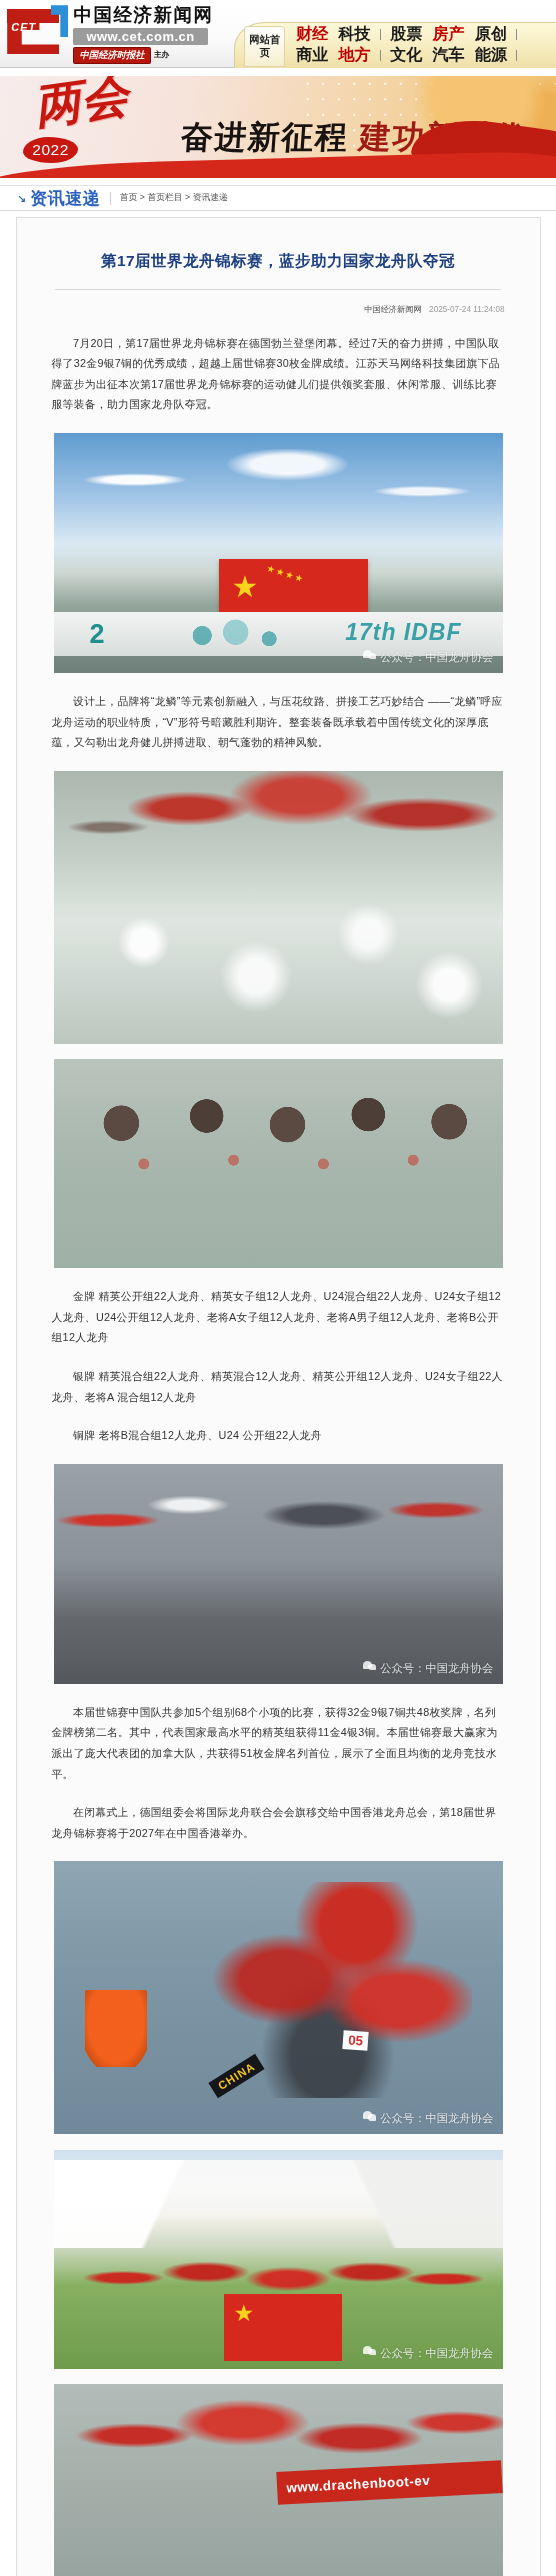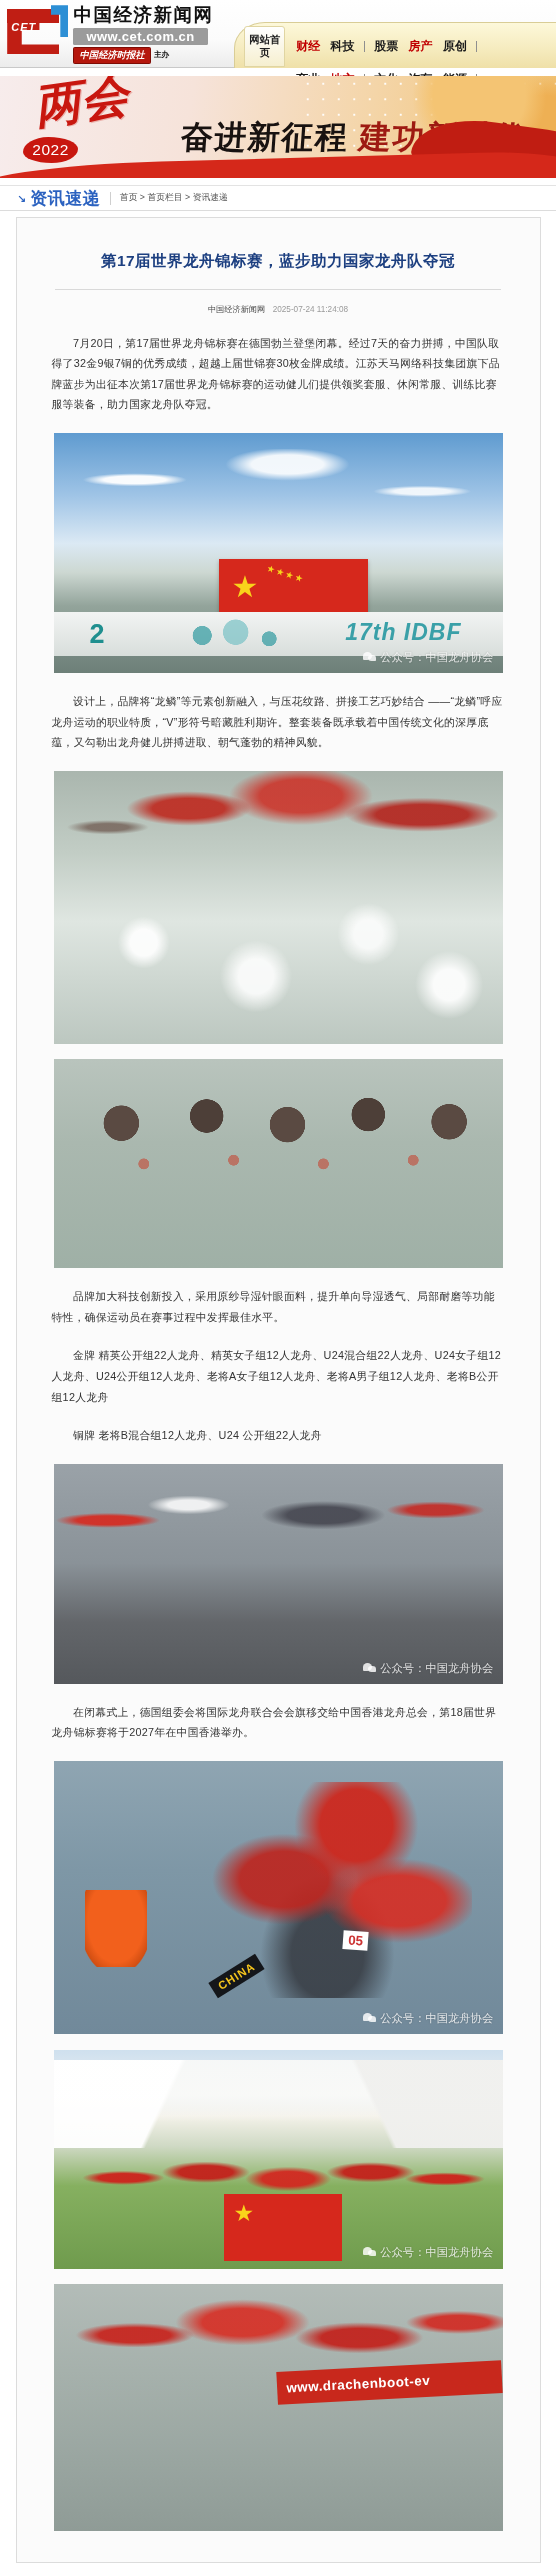--- a/index.html
+++ b/index.html
@@ -16,21 +16,21 @@
   .logo-col{display:flex;flex-direction:column;gap:2.1px;}
   .site-name{font-size:18.5px;font-weight:bold;color:#111;letter-spacing:1.5px;line-height:20.6px;}
   .site-url{align-self:flex-start;background:#9b9b9b;color:#fff;font-weight:bold;font-size:13px;padding:1px 13px;border-radius:1.5px;letter-spacing:0.5px;}
   .sponsor-row{display:flex;align-items:center;gap:3.1px;}
   .sponsor-badge{background:#b5170d;color:#fff;font-size:9.3px;font-weight:bold;font-style:italic;padding:1px 5.2px;border:1px solid #7e0c05;border-radius:1.5px;font-family:"DejaVu Serif",serif;}
   .sponsor-suffix{font-size:7.7px;font-weight:bold;color:#111;}
 
   .nav-wrap{position:absolute;left:234px;top:21.6px;right:0;height:45px;background:linear-gradient(#fdf8da 0%,#f6ecc0 55%,#efe0a8 100%);border-top:0.5px solid #d9cd96;border-left:0.5px solid #d9cd96;border-top-left-radius:31px 26px;font-family:Liberation Serif, serif;}
   .nav-home{position:absolute;left:9.3px;top:3.1px;width:39px;height:39px;background:linear-gradient(#ffffff,#f6efcf);border:0.5px solid #e0d5a2;border-radius:3.1px 3.1px 0 0;display:flex;align-items:center;justify-content:center;text-align:center;font-size:10.3px;font-weight:bold;color:#222;line-height:13.4px;cursor:pointer;}
   .nav-rows{position:absolute;left:56px;top:2.1px;right:3.1px;display:flex;flex-direction:column;gap:1px;}
-  .nav-row{display:flex;align-items:center;height:20px;font-size:12px;font-weight:bold;color:#1a1a1a;margin-top:12px;}
+  .nav-row{display:flex;align-items:center;height:20px;font-size:16px;font-weight:bold;color:#1a1a1a;}
   .nav-row .nav-item{padding:0 5.2px;cursor:pointer;white-space:nowrap;}
   .nav-row .red{color:#c00000;}
   .nav-sep{width:0;height:11.3px;border-left:1px solid #8f8f8f;margin:0 4.1px;}
 
   
   .banner{position:relative;margin-top:8.2px;height:102px;overflow:hidden;background:linear-gradient(100deg,#f7ecec 0%,#f6e3da 34%,#f4d5a8 66%,#f0bf6d 100%);}
   .banner-dots{position:absolute;right:0;top:0;width:46%;height:100%;background:radial-gradient(circle at 70% 20%,#f4c473 0 46px,rgba(244,196,115,0) 67px),radial-gradient(circle at 95% 75%,#eeb054 0 57px,rgba(238,176,84,0) 77px),radial-gradient(rgba(255,255,255,.95) 1.1px,rgba(255,255,255,0) 1.5px);background-size:auto,auto,15.5px 15.5px;}
   .banner-callig{position:absolute;left:34px;top:1px;font-family:"DejaVu Serif",serif;font-style:italic;font-weight:bold;font-size:47px;color:#c8170f;transform:rotate(-8deg);line-height:47px;text-shadow:1px 1px 0 rgba(200,23,15,.25);}
   .banner-year{position:absolute;left:23px;top:61px;background:#c8170f;color:#fff;font-size:15.5px;font-weight:normal;padding:4.1px 9.3px;border-radius:46% 54% 48% 52%/58% 46% 54% 42%;letter-spacing:0.5px;}
   .banner-slogan{position:absolute;left:181px;top:40px;font-size:32px;font-weight:bold;letter-spacing:1.5px;transform:skewX(-4deg);white-space:nowrap;}
@@ -43,27 +43,27 @@
   .crumbbar{display:flex;align-items:center;height:24px;margin-top:7.2px;border-top:0.5px solid #e3e3e3;border-bottom:0.5px solid #dcdcdc;padding-left:17.5px;}
   .crumb-arrow{color:#2b62c0;font-size:10.3px;font-weight:bold;margin-right:4.1px;}
   .crumb-section{color:#2b62c0;font-size:17px;font-weight:bold;letter-spacing:0.5px;cursor:pointer;}
   .crumb-div{width:0;height:13.4px;border-left:0.5px solid #cfcfcf;margin:0 9.3px;}
   .crumb-path{color:#555;font-size:8.8px;cursor:pointer;}
 
   
   .article-card{margin:5.2px 15.5px 0 15.5px;background:#fbfbfb;border:0.5px solid #dcdcdc;padding:26px 35px 15.5px 35px;}
   .art-title{text-align:center;color:#1c3f80;font-size:15.5px;font-weight:bold;letter-spacing:0.5px;margin:7.2px 0 17.5px 0;}
   .art-rule{border:none;border-top:0.5px solid #d9d9d9;margin:0 3.1px 13.4px 3.1px;}
-  .art-meta{text-align:center;font-size:8.2px;color:#9a9a9a;margin-bottom:17.5px;}
+  .art-meta{text-align:right;font-size:8.2px;color:#9a9a9a;margin-bottom:17.5px;}
   .meta-source{color:#4a4a4a;margin-right:5.2px;}
   .para{font-size:10.8px;color:#333;line-height:20.6px;text-indent:2em;margin:18px 0;letter-spacing:0.3px;}
 
   
   .photo{position:relative;width:449px;margin:15.5px auto;overflow:hidden;}
-  .wm{position:absolute;right:9.3px;bottom:8.2px;display:flex;align-items:center;gap:4.1px;color:rgba(255,255,255,.82);font-size:11.3px;text-shadow:0 0 2.1px rgba(0,0,0,.25);}
+  .wm{position:absolute;right:9.3px;bottom:8.2px;display:flex;gap:4.1px;color:rgba(255,255,255,.82);font-size:11.3px;text-shadow:0 0 2.1px rgba(0,0,0,.25);}
   .wm-ico{position:relative;width:13.4px;height:11.3px;}
   .wm-ico i{position:absolute;left:0;top:0;width:9.3px;height:8.2px;background:rgba(255,255,255,.82);border-radius:50% 50% 50% 12%;}
   .wm-ico i+i{left:5.7px;top:3.1px;width:7.2px;height:6.2px;border-radius:50% 50% 12% 50%;}
 
   .ph1{height:240px;background:linear-gradient(#5f9bd0 0%,#9fc4e6 26%,#dbe9f4 46%,#cdd8d2 58%,#93a49b 72%,#7e9089 86%,#6d7f78 100%);}
   .ph1 .cloud{position:absolute;left:0;top:15.5px;width:100%;height:77px;background:radial-gradient(ellipse at 18% 40%,rgba(255,255,255,.95) 0 31px,transparent 52px),radial-gradient(ellipse at 52% 20%,rgba(255,255,255,.9) 0 36px,transparent 62px),radial-gradient(ellipse at 82% 55%,rgba(255,255,255,.85) 0 28px,transparent 49px);}
   .ph1 .flag{position:absolute;left:165px;top:126px;width:149px;height:85px;background:#d6281c;box-shadow:0 1.5px 4.1px rgba(0,0,0,.25);}
   .ph1 .star{position:absolute;left:178px;top:139px;color:#f9d31b;font-size:30px;line-height:30px;}
   .ph1 .stars-s{position:absolute;left:212px;top:135px;color:#f9d31b;font-size:9.3px;letter-spacing:1.5px;transform:rotate(18deg);}
   .ph1 .podium{position:absolute;left:0;bottom:17.5px;width:100%;height:44px;background:linear-gradient(#f2f4f3,#d8dedb);}
@@ -195,35 +195,36 @@
   <div class="photo ph2">
     <div class="crew"></div>
     <div class="splash"></div>
   </div>
 
   <div class="photo ph3">
     <div class="heads"></div>
     <div class="lanyard"></div>
   </div>
 
-  <p class="para">品牌加大科技创新投入，采用原纱导湿针眼面料，提升单向导湿透气、局部耐磨等功能特性，确保运动员在赛事过程中发挥最佳水平。</p>
   <p class="para">金牌 精英公开组22人龙舟、精英女子组12人龙舟、U24混合组22人龙舟、U24女子组12人龙舟、U24公开组12人龙舟、老将A女子组12人龙舟、老将A男子组12人龙舟、老将B公开组12人龙舟</p>
+  <p class="para">银牌 精英混合组22人龙舟、精英混合12人龙舟、精英公开组12人龙舟、U24女子组22人龙舟、老将A 混合组12人龙舟</p>
   <p class="para">铜牌 老将B混合组12人龙舟、U24 公开组22人龙舟</p>
 
   <div class="photo ph4">
     <div class="flags"></div>
     <div class="wm">
       <span class="wm-ico">
           <i></i>
           <i></i>
         </span>
       <span>公众号：中国龙舟协会</span>
     </div>
   </div>
 
+  <p class="para">本届世锦赛中国队共参加5个组别68个小项的比赛，获得32金9银7铜共48枚奖牌，名列金牌榜第二名。其中，代表国家最高水平的精英组获得11金4银3铜。本届世锦赛最大赢家为派出了庞大代表团的加拿大队，共获得51枚金牌名列首位，展示了全面且均衡的龙舟竞技水平。</p>
   <p class="para">在闭幕式上，德国组委会将国际龙舟联合会会旗移交给中国香港龙舟总会，第18届世界龙舟锦标赛将于2027年在中国香港举办。</p>
 
   <div class="photo ph5">
     <div class="buoy"></div>
     <div class="crew"></div>
     <div class="bib">05</div>
     <div class="paddle-label">CHINA</div>
     <div class="wm">
       <span class="wm-ico">
           <i></i>

